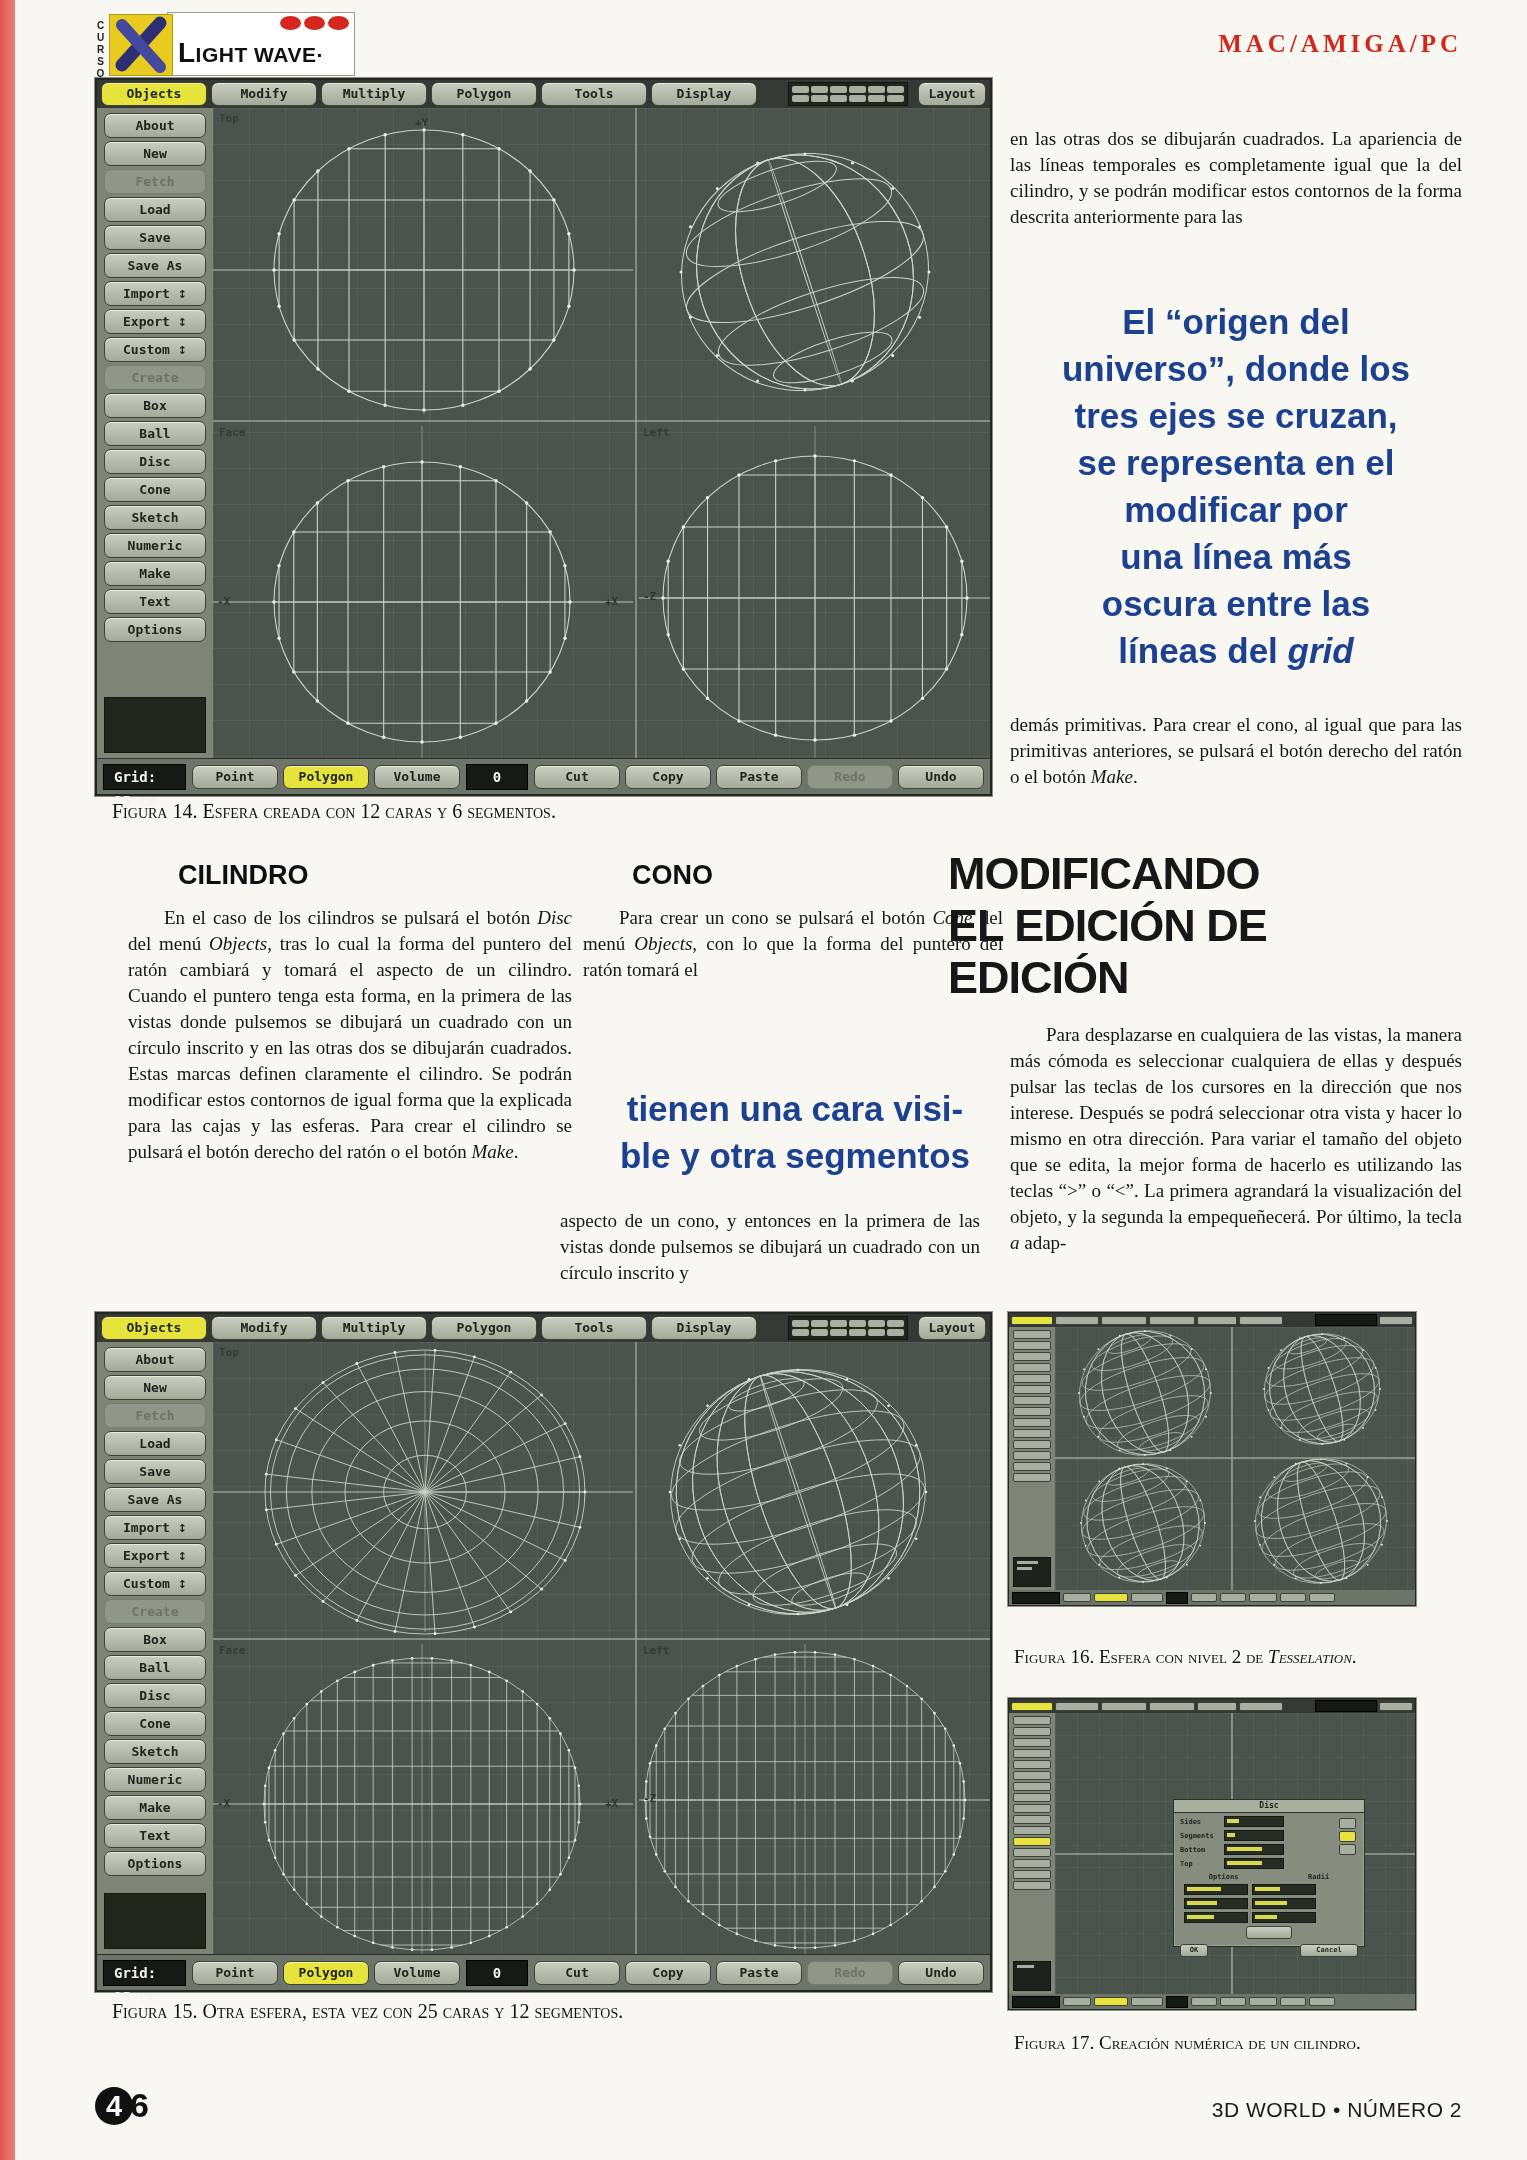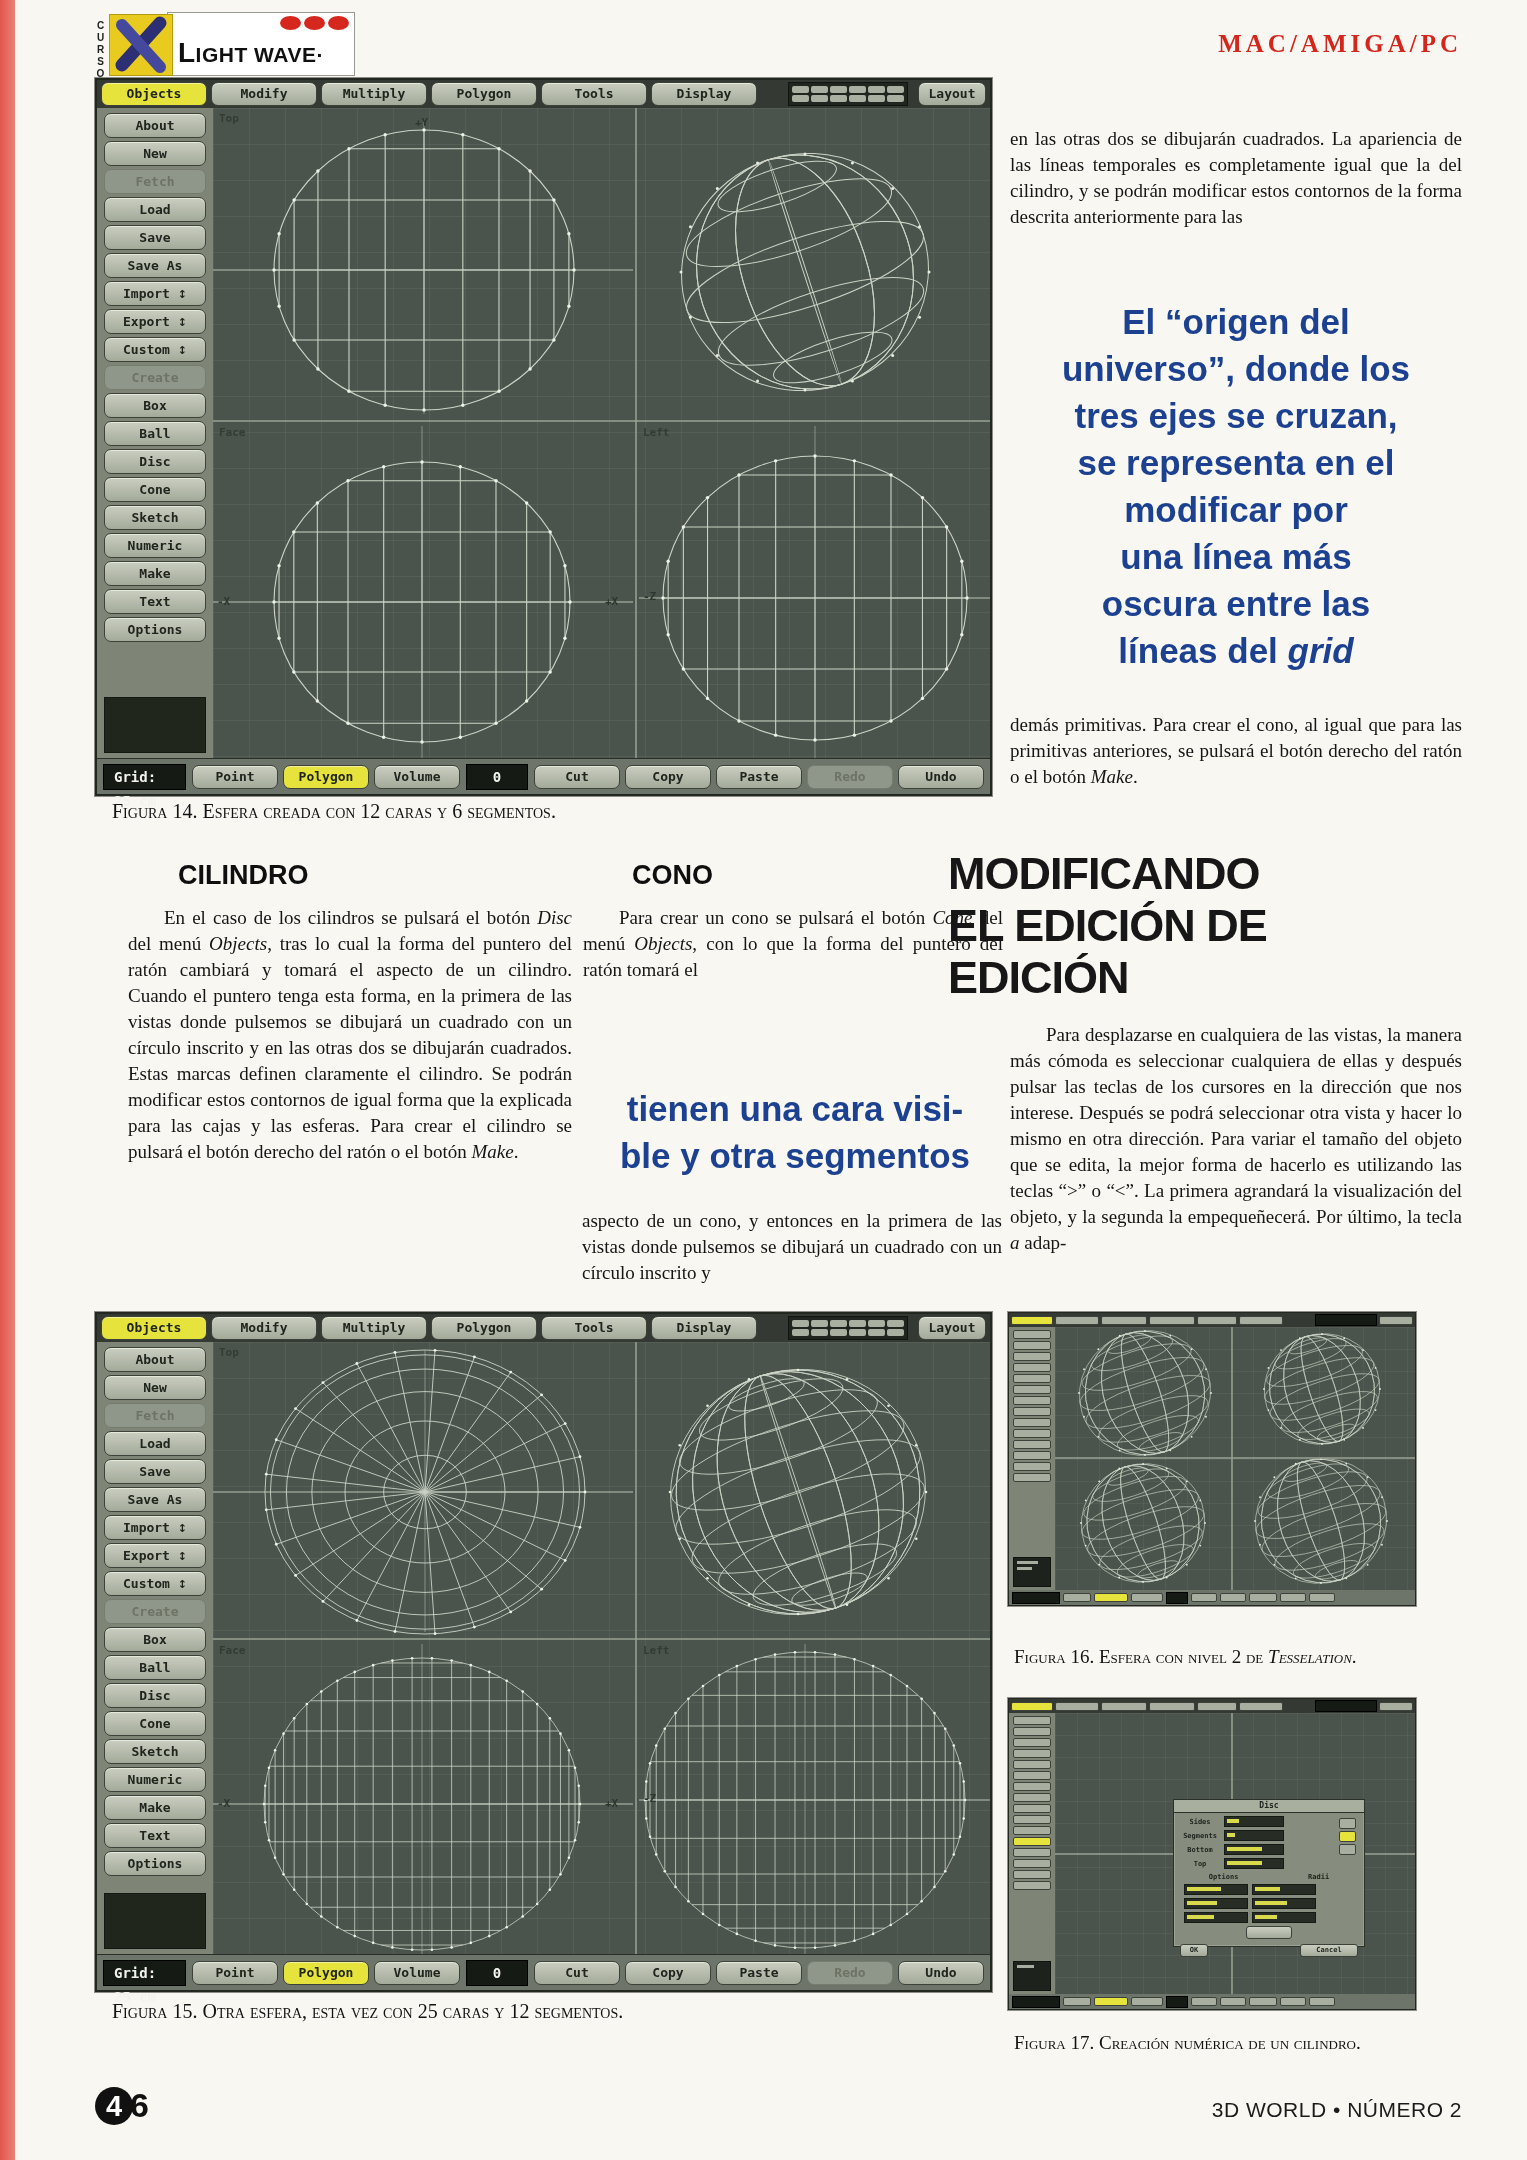--- a/index.html
+++ b/index.html
@@ -95,21 +95,21 @@
   .mstatus{margin-top:auto;height:22px;background:#1d221c;border:1px solid #101410;
            display:flex;flex-direction:column;gap:3px;padding:3px;}
   .mstatus i{display:block;height:3px;background:#c9cfc0;opacity:.8;width:70%;}
   
   .dlg{position:absolute;left:118px;top:86px;width:190px;height:146px;background:#868d7e;
        border:1px solid #2b302a;box-shadow:inset 0 0 0 1px #9ba193;
        font:700 7px "DejaVu Sans Mono",monospace;color:#1d221c;}
   .dlg .title{height:12px;background:#a9af9f;border-bottom:1px solid #2b302a;
               text-align:center;font-size:8px;line-height:12px;}
   .drow{display:flex;align-items:center;gap:4px;margin:3px 6px 0 6px;}
-  .dlab{width:40px;text-align:center;}
+  .dlab{width:40px;text-align:left;}
   .slot{background:#272c25;height:9px;width:58px;position:relative;border:1px solid #161a15;}
   .slot i{position:absolute;left:2px;top:2px;height:4px;width:55%;background:#d9d94c;display:block;}
   .slot.wide{width:62px;}
   .dcols{display:flex;justify-content:space-around;margin-top:4px;font-size:7px;}
   .axcol{position:absolute;right:8px;top:18px;display:flex;flex-direction:column;gap:2px;}
   .axchip{width:15px;height:9px;background:#a9afa0;border:1px solid #3c423a;border-radius:2px;
           font:700 6px/8px "DejaVu Sans Mono",monospace;text-align:center;}
   .axchip.yellow{background:#e5e33c;}
   .dbtn{height:11px;background:linear-gradient(#c9cec0,#a4aa9a);border:1px solid #3c423a;
         border-radius:3px;font-size:7px;line-height:11px;text-align:center;}
@@ -395,21 +395,21 @@
   <div class="pull" style="left:1008px;top:298px;width:456px"><span>El “origen del</span><br><span>universo”, donde los</span><br><span>tres ejes se cruzan,</span><br><span>se representa en el</span><br><span>modificar por</span><br><span>una línea más</span><br><span>oscura entre las</span><br><span>líneas del </span><em>grid</em></div>
   <div class="body" style="left:1010px;top:712px;width:452px"><span>demás primitivas. Para crear el cono, al igual que para las primitivas anteriores, se pulsará el botón derecho del ratón o el botón </span><em>Make</em><span>.</span></div>
   <div class="h-big" style="left:948px;top:848px;width:460px"><span>MODIFICANDO</span><br><span>EL EDICIÓN DE</span><br><span>EDICIÓN</span></div>
   <div class="body indent" style="left:1010px;top:1022px;width:452px"><span>Para desplazarse en cualquiera de las vistas, la manera más cómoda es seleccionar cualquiera de ellas y después pulsar las teclas de los cursores en la dirección que nos interese. Después se podrá seleccionar otra vista y hacer lo mismo en otra dirección. Para variar el tamaño del objeto que se edita, la mejor forma de hacerlo es utilizando las teclas “&gt;” o “&lt;”. La primera agrandará la visualización del objeto, y la segunda la empequeñecerá. Por último, la tecla </span><em>a</em><span> adap-</span></div>
 
   <div class="h-small" style="left:178px;top:860px">CILINDRO</div>
   <div class="body indent" style="left:128px;top:905px;width:444px"><span>En el caso de los cilindros se pulsará el botón </span><em>Disc</em><span> del menú </span><em>Objects</em><span>, tras lo cual la forma del puntero del ratón cambiará y tomará el aspecto de un cilindro. Cuando el puntero tenga esta forma, en la primera de las vistas donde pulsemos se dibujará un cuadrado con un círculo inscrito y en las otras dos se dibujarán cuadrados. Estas marcas definen claramente el cilindro. Se podrán modificar estos contornos de igual forma que la explicada para las cajas y las esferas. Para crear el cilindro se pulsará el botón derecho del ratón o el botón </span><em>Make</em><span>.</span></div>
   <div class="h-small" style="left:632px;top:860px">CONO</div>
   <div class="body indent" style="left:583px;top:905px;width:420px"><span>Para crear un cono se pulsará el botón </span><em>Cone</em><span> del menú </span><em>Objects</em><span>, con lo que la forma del puntero del ratón tomará el</span></div>
   <div class="pull" style="left:565px;top:1038px;width:460px"><br><span>tienen una cara visi-</span><br><span>ble y otra segmentos</span></div>
-  <div class="body" style="left:582px;top:1208px;width:420px">aspecto de un cono, y entonces en la primera de las vistas donde pulsemos se dibujará un cuadrado con un círculo inscrito y</div>
+  <div class="body" style="left:560px;top:1208px;width:420px">aspecto de un cono, y entonces en la primera de las vistas donde pulsemos se dibujará un cuadrado con un círculo inscrito y</div>
 
   <section class="shot" style="left:95px;top:1312px;width:893px;height:676px;">
     <div class="menubar">
       <div class="tabs">
 
       <div class="chip tab active"><span>Objects</span></div>
           <div class="chip tab"><span>Modify</span></div>
           <div class="chip tab"><span>Multiply</span></div>
           <div class="chip tab"><span>Polygon</span></div>
           <div class="chip tab"><span>Tools</span></div>

